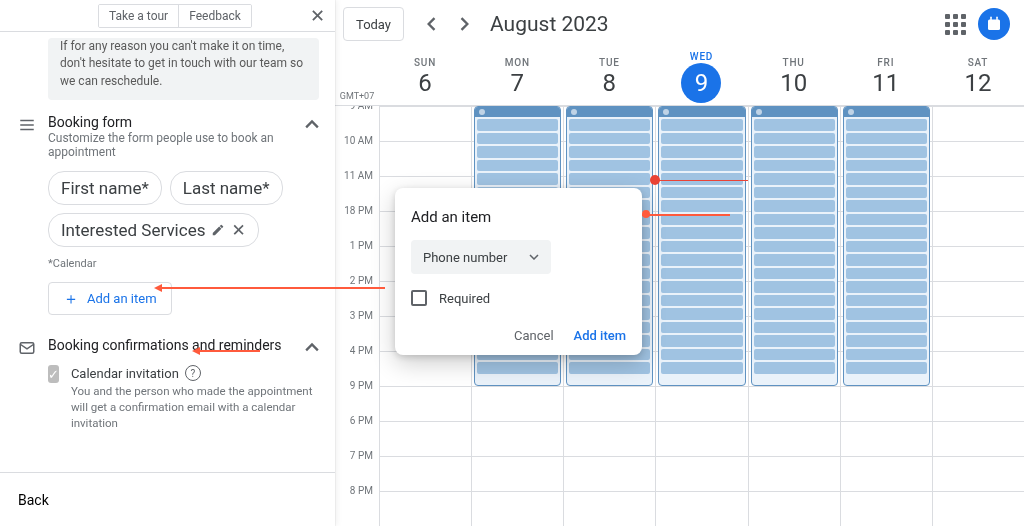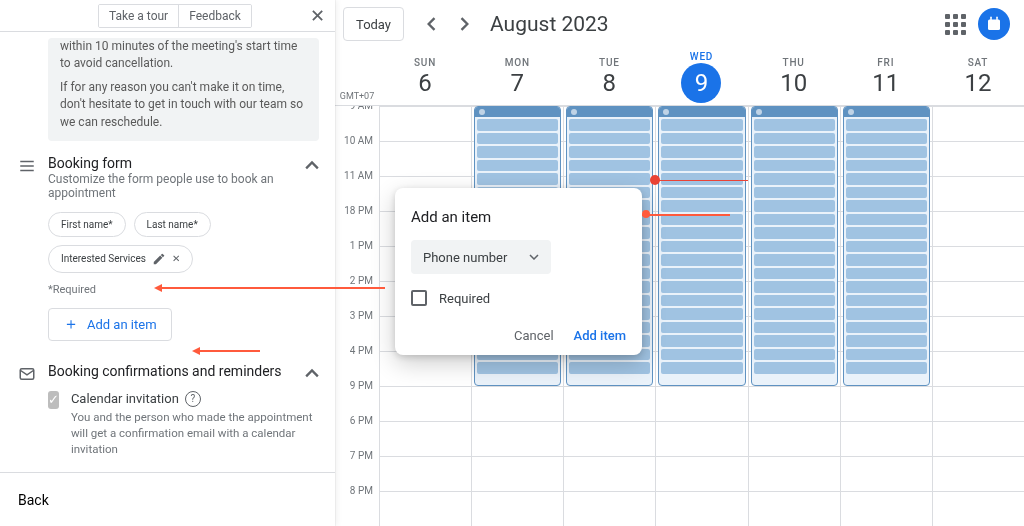--- a/index.html
+++ b/index.html
@@ -56,21 +56,21 @@
   .closex{position:absolute;right:10px;font-size:18px;color:var(--grey-text);}
   .scroll{flex:1;overflow:hidden;padding:0 16px 10px 48px;position:relative;}
   .grey-note{background:var(--grey-bg);border-radius:4px;padding:0 12px 10px;margin:4px 0 14px;font-size:12px;color:#5a5a5a;line-height:1.45;position:relative;}
   .grey-note p{margin:6px 0 0;}
   .sect-icon{position:absolute;left:-30px;color:var(--grey-text);top:2px;}
   .sect{position:relative;margin-top:10px;}
   .sect-h{font-size:14px;color:#202124;font-weight:400;}
   .sect-sub{font-size:12px;color:var(--grey-text2);margin-top:1px;}
   .chevup{position:absolute;right:0;top:4px;color:var(--grey-text);}
   .chips{display:flex;flex-wrap:wrap;gap:8px;margin-top:12px;}
-  .chip{border:1px solid var(--grey-line);border-radius:16px;font-size:10px;color:#3c4043;padding:6px 12px;display:flex;align-items:center;gap:6px;background:#fff;}
+  .chip{border:1px solid var(--grey-line);border-radius:16px;font-size:17px;color:#3c4043;padding:6px 12px;display:flex;align-items:center;gap:6px;background:#fff;}
   .chip .ico{color:var(--grey-text);}
   .req-note{font-size:11px;color:var(--grey-text2);margin-top:10px;}
   .add-item-btn{display:inline-flex;align-items:center;gap:8px;border:1px solid var(--grey-line);border-radius:4px;font-size:13px;color:var(--blue);padding:8px 14px;margin-top:12px;background:#fff;}
   .cal-inv{display:flex;align-items:flex-start;gap:12px;margin-top:12px;}
   .chk{width:18px;height:18px;background:#bdbdbd;border-radius:3px;display:flex;align-items:center;justify-content:center;color:#fff;font-size:13px;}
   .cal-inv-txt .label{font-size:13px;color:#3c4043;display:flex;align-items:center;gap:6px;}
   .cal-inv-txt .desc{font-size:11.5px;color:var(--grey-text2);margin-top:2px;line-height:1.4;}
   .help-ico{width:16px;height:16px;border:1.5px solid var(--grey-text);border-radius:50%;display:inline-flex;align-items:center;justify-content:center;font-size:10px;color:var(--grey-text);}
   .footer{height:54px;border-top:1px solid var(--grey-line);display:flex;align-items:center;justify-content:space-between;padding:0 18px;}
   .footer .back{font-size:14px;color:#000000;}
@@ -405,21 +405,20 @@
 <div class="panel">
   <div class="tourbar">
     <div class="tourbtns">
       <button>Take a tour</button>
       <button>Feedback</button>
     </div>
     <div class="closex">✕</div>
   </div>
   <div class="scroll">
     <div class="grey-note">
-      <p>within 10 minutes of the meeting's start time to avoid cancellation.</p>
       <p>If for any reason you can't make it on time, don't hesitate to get in touch with our team so we can reschedule.</p>
     </div>
 
     <div class="sect">
       <div class="sect-icon">
         <svg width="18" height="18" viewBox="0 0 24 24" fill="none" stroke="#5f6368" stroke-width="2">
             <line x1="3" y1="6" x2="21" y2="6"></line>
             <line x1="3" y1="12" x2="21" y2="12"></line>
             <line x1="3" y1="18" x2="21" y2="18"></line>
           </svg>
@@ -437,21 +436,21 @@
         <div class="chip">
           <span>Interested Services</span>
           <span class="ico">
               <svg width="14" height="14" viewBox="0 0 24 24" fill="#5f6368">
                 <path d="M3 17.25V21h3.75L17.8 9.94l-3.75-3.75L3 17.25zM20.7 7.04a1 1 0 0 0 0-1.41l-2.34-2.34a1 1 0 0 0-1.41 0L15 5.24l3.75 3.75 1.95-1.95z"></path>
               </svg>
             </span>
           <span class="ico">✕</span>
         </div>
       </div>
-      <div class="req-note">*Required</div>
+      <div class="req-note">*Calendar</div>
       <div class="add-item-btn">
         <span style="color:#1a73e8;font-size:16px;line-height:0;">＋</span>
         <span>Add an item</span>
       </div>
     </div>
 
     <div class="sect" style="margin-top:22px;">
       <div class="sect-icon">
         <svg width="18" height="18" viewBox="0 0 24 24" fill="none" stroke="#5f6368" stroke-width="2">
             <rect x="3" y="5" width="18" height="14" rx="2"></rect>

